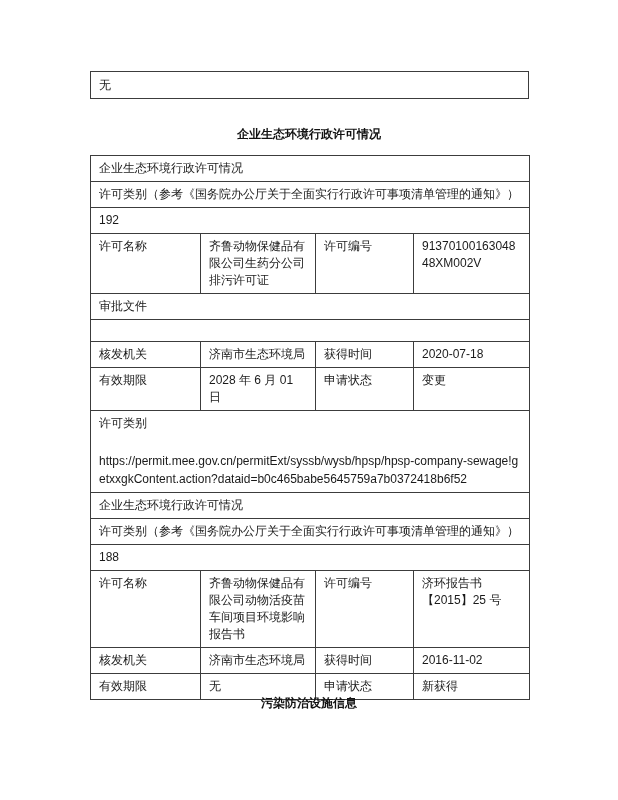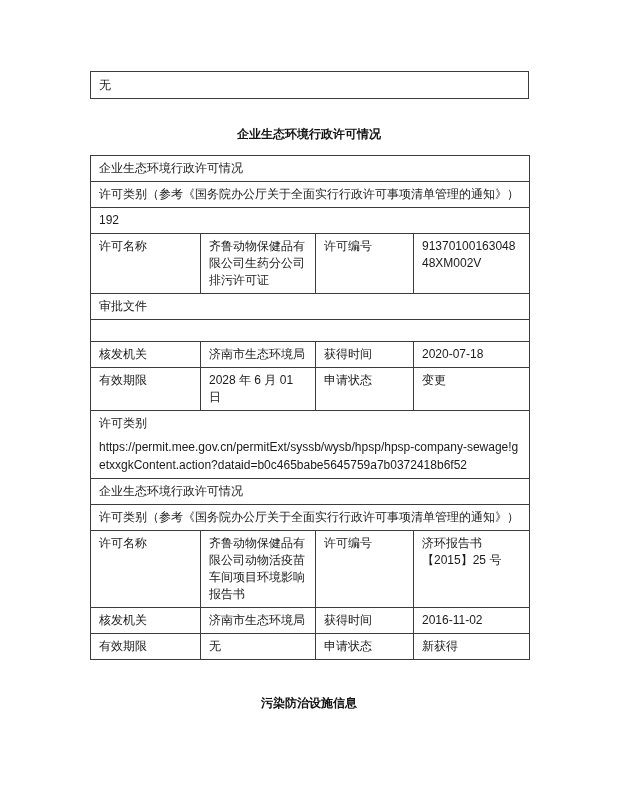--- a/index.html
+++ b/index.html
@@ -57,21 +57,21 @@
     padding: 4px 8px;
     line-height: 17px;
     vertical-align: top;
     word-break: break-word;
     overflow-wrap: break-word;
   }
   td.break-all { word-break: break-all; }
   tr.empty-row td { height: 13px; }
   .matters-label { line-height: 17px; }
   .matters-url {
-    margin-top: 6px;
+    margin-top: 20px;
     line-height: 18px;
     word-break: break-all;
   }
 </style>
 </head>
 <body>
 
 <div class="page">
 
   <div class="note-box">
@@ -129,20 +129,23 @@
         </td>
       </tr>
 
       <tr>
         <td colspan="4">企业生态环境行政许可情况</td>
       </tr>
       <tr>
         <td colspan="4">许可类别（参考《国务院办公厅关于全面实行行政许可事项清单管理的通知》）</td>
       </tr>
       <tr>
+        <td colspan="4">188</td>
+      </tr>
+      <tr>
         <td>许可名称</td>
         <td>齐鲁动物保健品有限公司动物活疫苗车间项目环境影响报告书</td>
         <td>许可编号</td>
         <td>济环报告书【2015】25 号</td>
       </tr>
       <tr>
         <td>核发机关</td>
         <td>济南市生态环境局</td>
         <td>获得时间</td>
         <td>2016-11-02</td>

